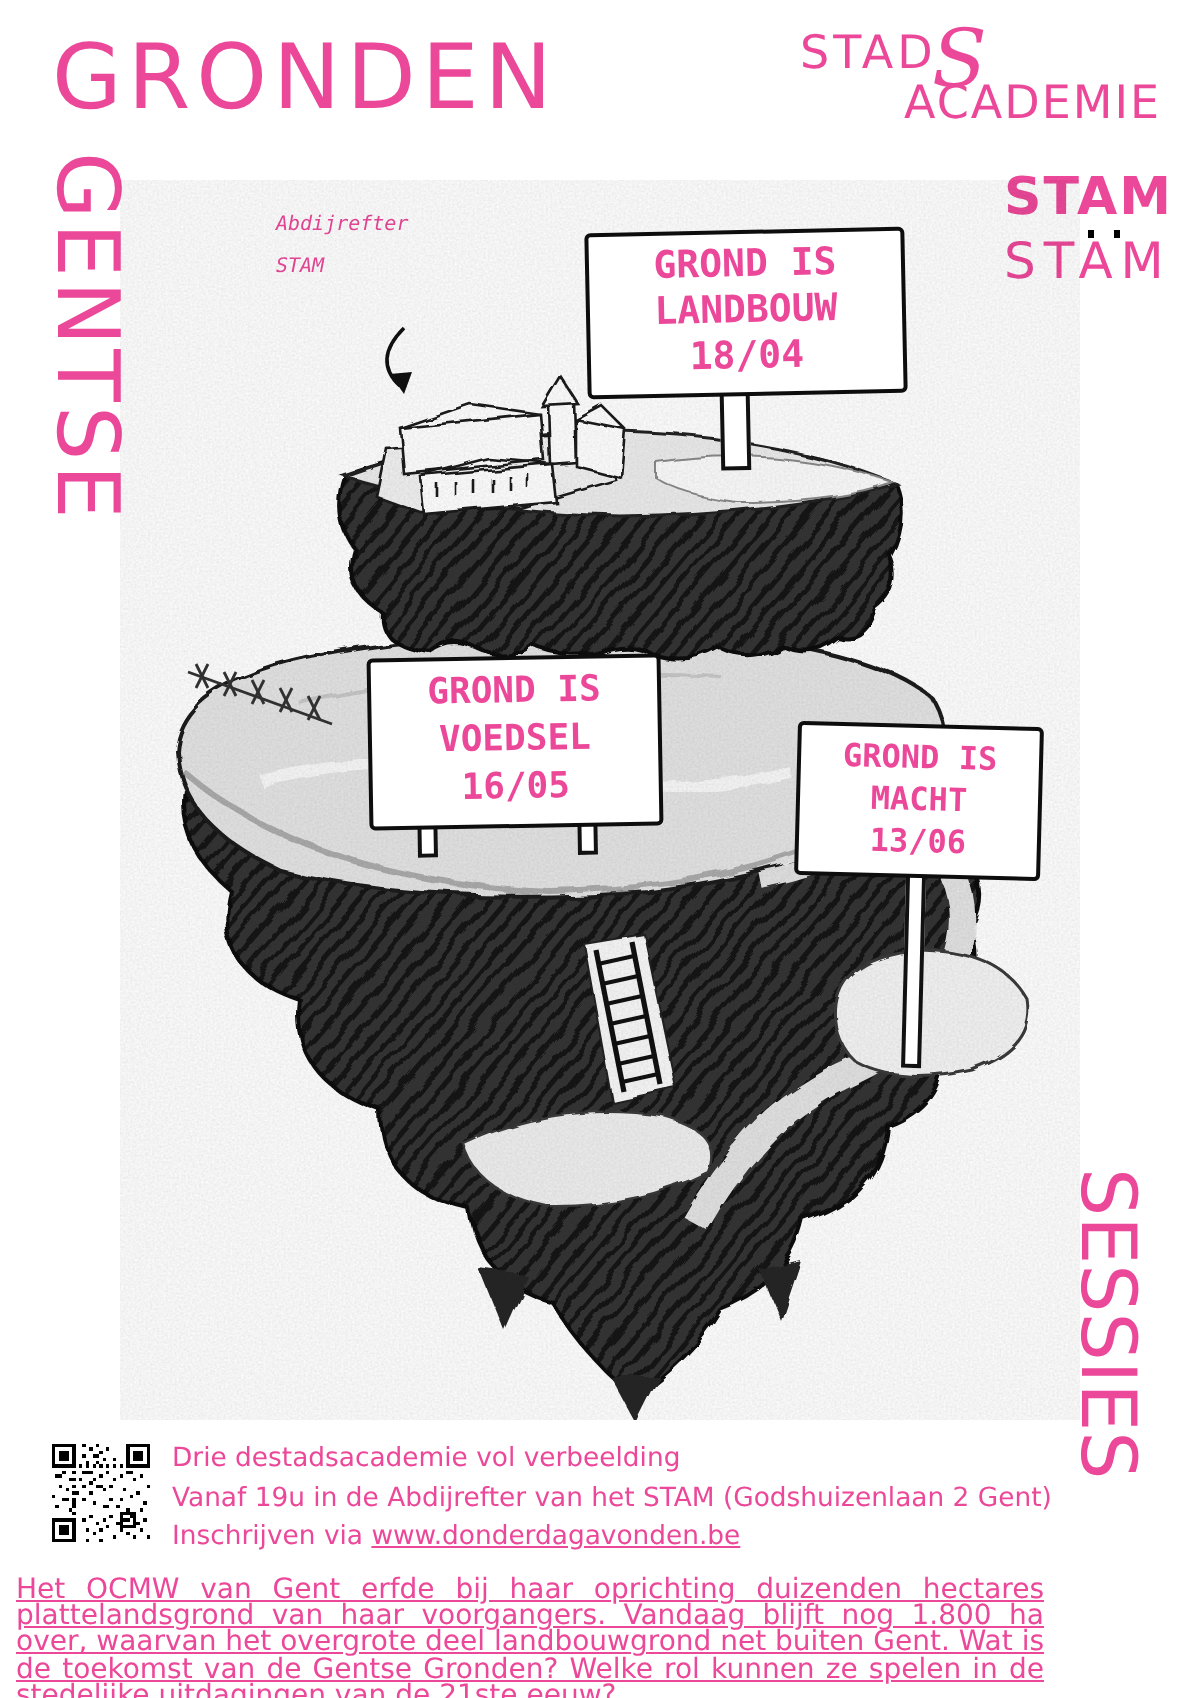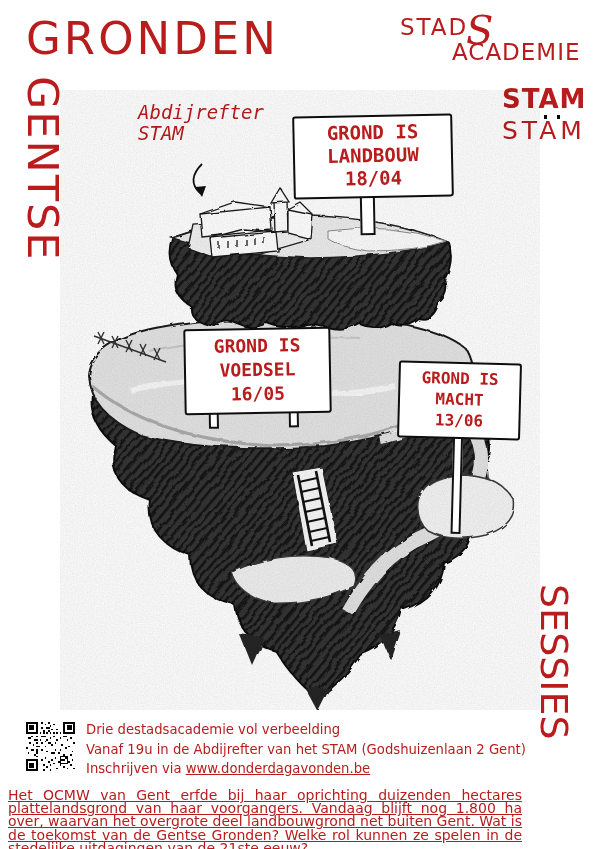--- a/index.html
+++ b/index.html
@@ -1,18 +1,18 @@
 <!DOCTYPE html>
 <html><head>
 <meta charset="utf-8">
 <style>
   html,body{margin:0;padding:0;background:#ffffff;}
   .poster{
     position:relative;width:600px;height:849px;background:#ffffff;
-    overflow:hidden;color:#b91c1c;font-family:"DejaVu Sans",sans-serif;
+    overflow:hidden;color:#ec4899;font-family:"DejaVu Sans",sans-serif;
   }
   
   .title-top{
     position:absolute;left:26px;top:12px;
     font-size:45px;letter-spacing:3px;white-space:nowrap;
   }
   .title-left{
     position:absolute;left:18px;top:76px;
     writing-mode:vertical-rl;text-orientation:mixed;
     font-size:43px;letter-spacing:2px;
@@ -33,21 +33,21 @@
   .ilvo{position:absolute;left:502px;top:84px;font-size:26px;font-weight:bold;letter-spacing:1px;}
   .stam{position:absolute;left:502px;top:116px;font-size:25px;letter-spacing:4px;}
   .stam-marks{
     position:absolute;left:42px;top:-1px;width:10px;height:4px;
     border-left:3.5px solid #000;border-right:3.5px solid #000;
   }
   
   .annotation{
     position:absolute;left:138px;top:102px;
     font-family:"DejaVu Sans Mono",monospace;font-style:italic;
-    font-size:19px;line-height:21px;
+    font-size:10px;line-height:21px;
   }
   
   .illustration{position:absolute;left:60px;top:90px;}
   
   .sign{position:absolute;}
   .sign-post,.sign-leg{position:absolute;background:#fff;border:2px solid #111;box-sizing:border-box;}
   .sign-board{
     position:relative;background:#fff;border:2.5px solid #0d0d0d;border-radius:3px;
     text-align:center;font-family:"DejaVu Sans Mono",monospace;font-weight:bold;
     box-sizing:border-box;

